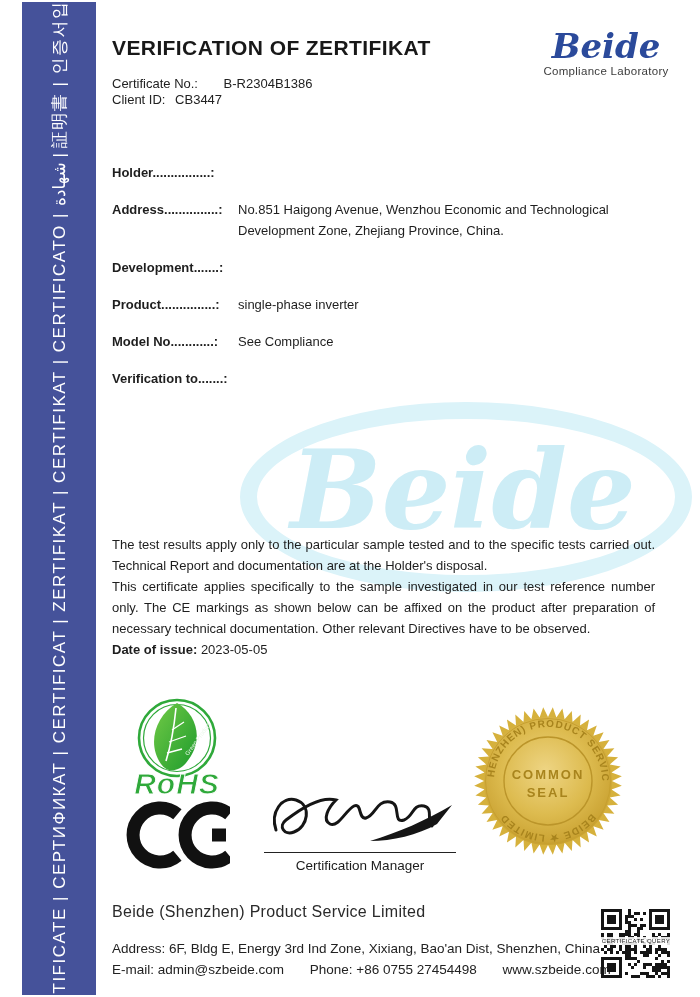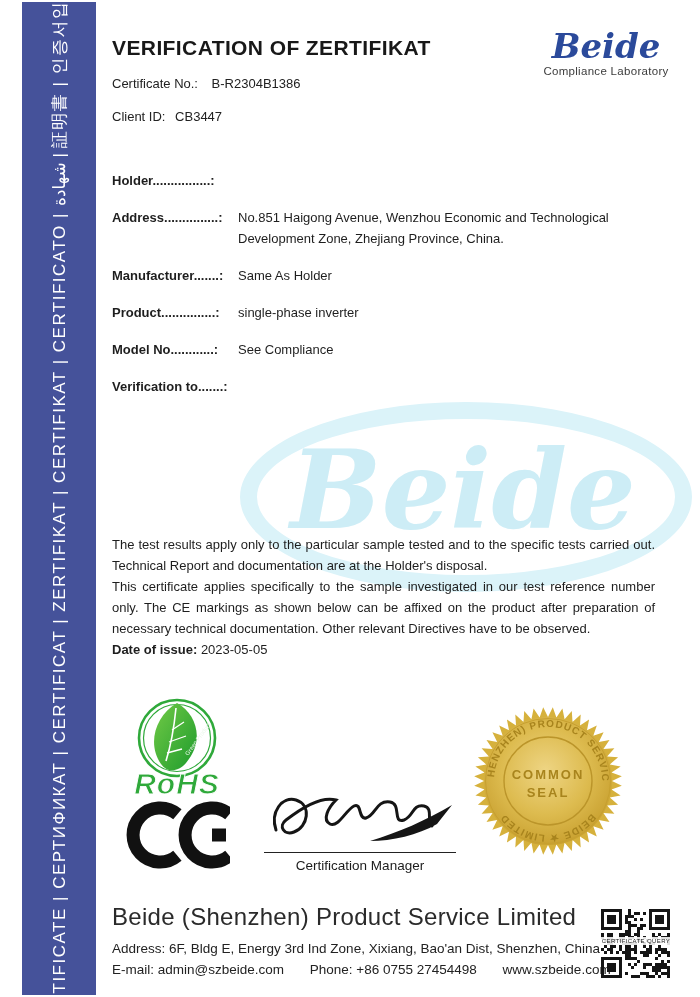--- a/index.html
+++ b/index.html
@@ -15,21 +15,21 @@
 
   
   .title{left:112px;top:36px;font-size:21px;font-weight:bold;letter-spacing:.4px;color:#181818;}
   .certline{left:112px;font-size:13px;color:#222;}
   .logo{left:533px;top:28px;width:146px;text-align:center;}
   .logo .word{font-family:"DejaVu Serif",serif;font-style:italic;font-weight:bold;
               font-size:34px;color:#2b4a9b;line-height:36px;}
   .logo .sub{font-size:11.5px;color:#3c3c3c;letter-spacing:.3px;margin-top:1px;}
 
   
-  .fields{left:112px;top:170px;width:545px;font-size:13px;line-height:21px;}
+  .fields{left:112px;top:162px;width:545px;font-size:13px;line-height:21px;}
   .frow{display:flex;margin-bottom:16px;}
   .frow .lab{flex:none;width:126px;font-weight:bold;}
   .frow .val{flex:1;white-space:pre-line;}
 
   
   .wm-ring{left:240px;top:402px;width:452px;height:190px;border:17px solid #dbf3f9;
            border-radius:50%;box-sizing:border-box;}
   .wm-text{left:248px;top:398px;width:430px;text-align:center;
            font-family:"DejaVu Serif",serif;font-style:italic;font-weight:bold;
            font-size:108px;color:#cdedf6;line-height:185px;}
@@ -42,21 +42,21 @@
 
   
   .rohs{left:118px;top:694px;}
   .ce{left:126px;top:798px;}
   .sig{left:262px;top:782px;width:200px;}
   .sigline{left:264px;top:852px;width:192px;border-top:1.6px solid #222;}
   .sigtitle{left:264px;top:858px;width:192px;text-align:center;font-size:13.5px;color:#1b1b1b;}
   .seal{left:473px;top:706px;}
 
   
-  .company{left:112px;top:903px;font-size:24px;color:#2a2a2a;letter-spacing:.3px;}
+  .company{left:112px;top:903px;font-size:16px;color:#2a2a2a;letter-spacing:.3px;}
   .addr{left:112px;top:941px;font-size:13.5px;color:#222;}
   .mailline{left:112px;top:962px;font-size:13.5px;color:#222;}
   .mailline span{margin-right:22px;}
   .mailline span:last-child{margin-right:0;}
 
   
   .qr{left:600px;top:908px;width:72px;height:72px;}
   .qr-grid{position:relative;width:69px;height:69px;margin:1px;}
   .qrm{position:absolute;width:3px;height:3px;background:#151515;}
   .qrf{position:absolute;width:15px;height:15px;border:3px solid #151515;box-sizing:content-box;}
@@ -67,45 +67,44 @@
 </head>
 <body>
 
 <div class="abs sideband">
   <span>CERTIFICATE | СЕРТИФИКАТ | CERTIFICAT | ZERTIFIKAT | CERTIFIKAT | CERTIFICATO | شهادة | 証明書 | 인증서입니다</span>
 </div>
 
 <div class="abs title">VERIFICATION OF ZERTIFIKAT</div>
 <div class="abs certline" style="top:76px;">
   <span>Certificate No.:</span>
-  <span style="margin-left:10px;">B-R2304B1386</span>
-</div>
-<div class="abs certline" style="top:109px;text-align:right;">
+  <span style="margin-left:22px;">B-R2304B1386</span>
+</div>
+<div class="abs certline" style="top:92px;text-align:right;">
   <span>Client ID:</span>
   <span style="margin-left:6px;">CB3447</span>
 </div>
 <div class="abs logo">
   <div class="word">Beide</div>
   <div class="sub">Compliance Laboratory</div>
 </div>
 
 <div class="abs wm-ring"></div>
 <div class="abs wm-text">Beide</div>
 
 <div class="abs fields">
   <div class="frow">
     <span class="lab">Holder................:</span>
   </div>
   <div class="frow">
     <span class="lab">Address...............:</span>
     <span class="val">No.851 Haigong Avenue, Wenzhou Economic and Technological Development Zone, Zhejiang Province, China.</span>
   </div>
   <div class="frow">
-    <span class="lab">Manufacturer.......:</span>
-    <span class="val">Same As Holder</span>
+    <span class="lab">Development.......:</span>
   </div>
   <div class="frow">
     <span class="lab">Product...............:</span>
     <span class="val">single-phase inverter</span>
   </div>
   <div class="frow">
     <span class="lab">Model No............:</span>
     <span class="val">See Compliance</span>
   </div>
   <div class="frow">

